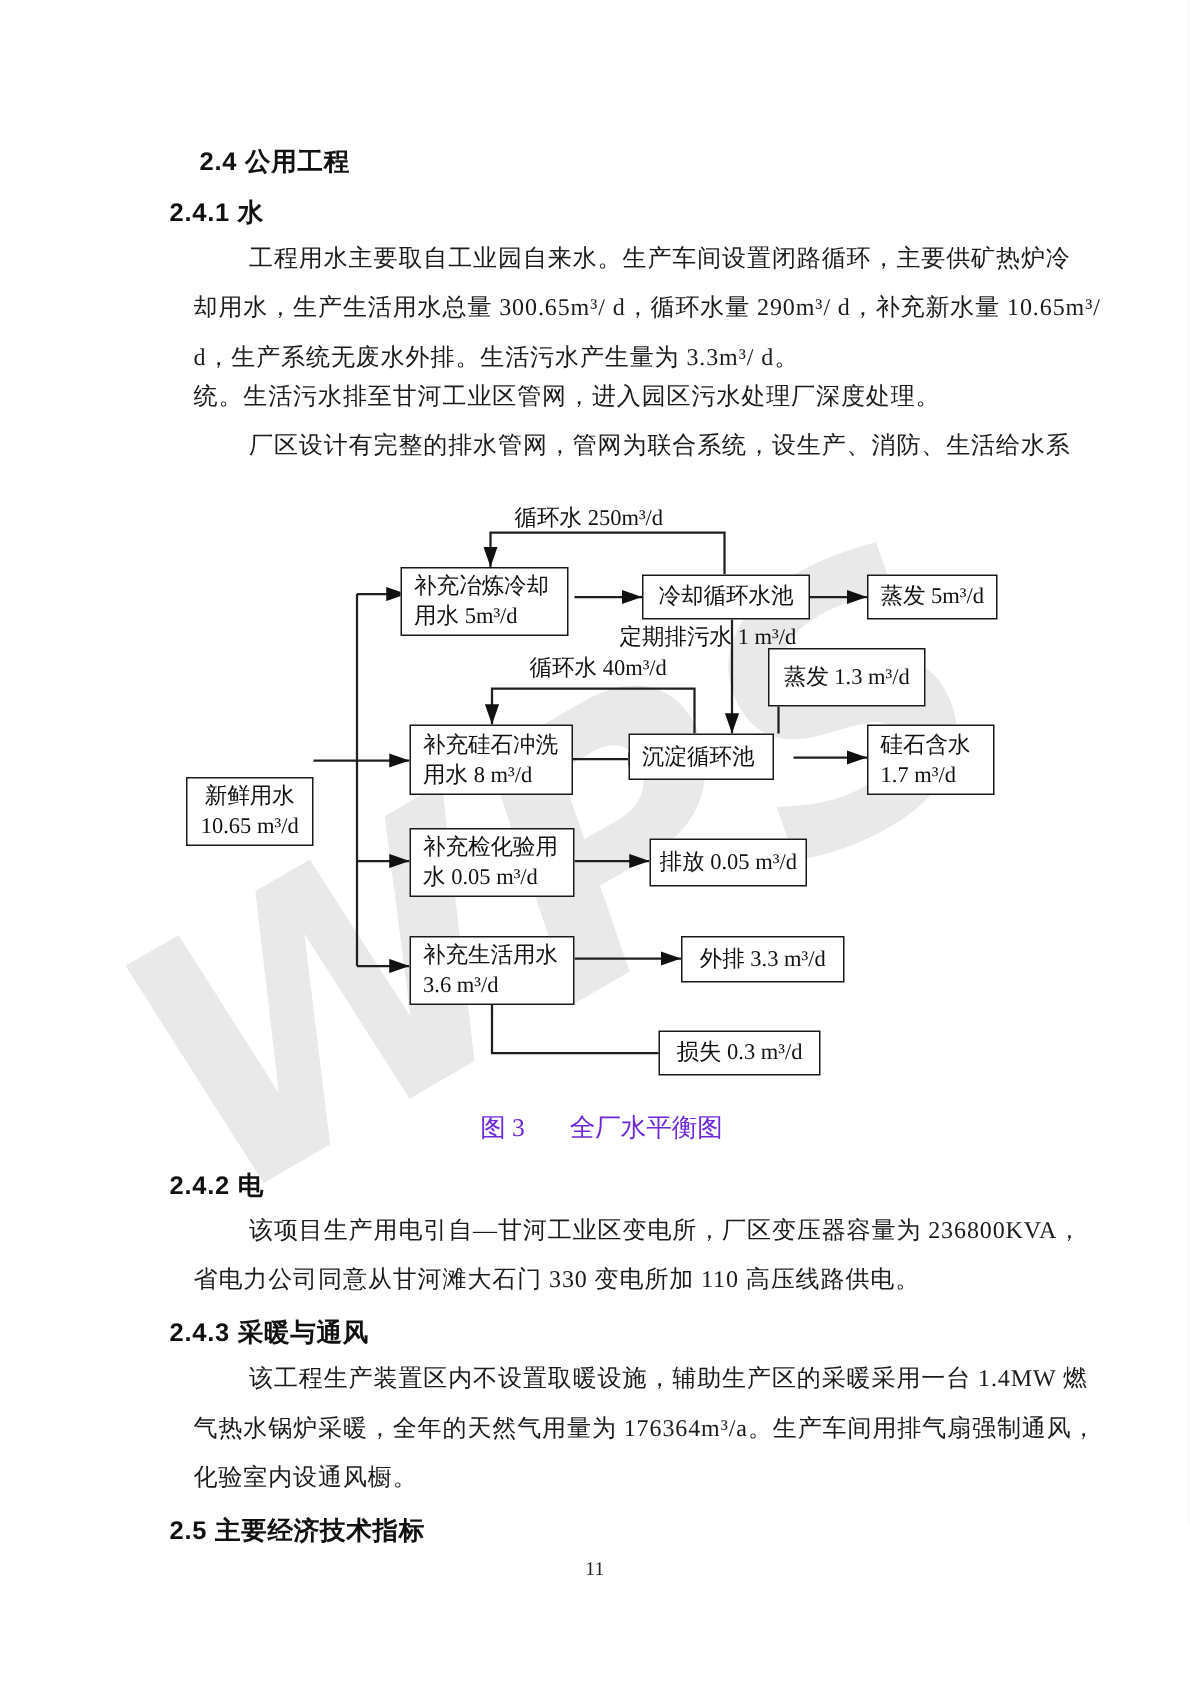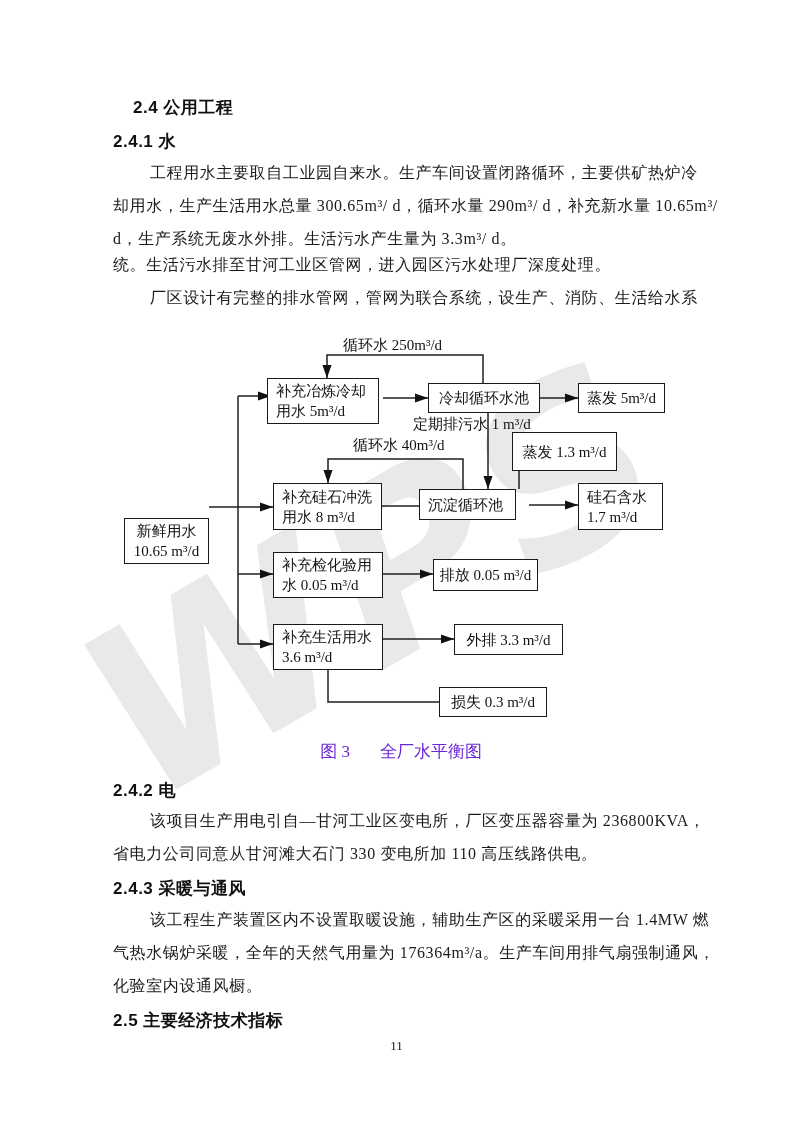--- a/index.html
+++ b/index.html
@@ -9,21 +9,21 @@
     font-family:"Liberation Serif","DejaVu Serif",serif;
     color:#1b1b1b;
   }
   .abs{position:absolute;}
   .heading{
     font-family:"Liberation Sans","DejaVu Sans",sans-serif;
     font-weight:bold;font-size:17px;letter-spacing:0.5px;color:#111;
     z-index:2;
   }
   .para{width:578px;font-size:16px;line-height:33px;letter-spacing:0.6px;z-index:2;}
-  .para .line{height:33px;white-space:nowrap;}
+  .para .line{height:33px;white-space:nowrap;margin-left:16px;}
   .para .line.indent{text-indent:37px;}
   .watermark{
     left:55px;top:400px;width:640px;height:360px;
     display:flex;align-items:center;justify-content:center;
     transform:rotate(-30deg);
     font-family:"DejaVu Sans","Liberation Sans",sans-serif;
     font-weight:bold;font-style:italic;
     font-size:235px;color:#e9e9e9;letter-spacing:6px;
     z-index:0;user-select:none;
   }

